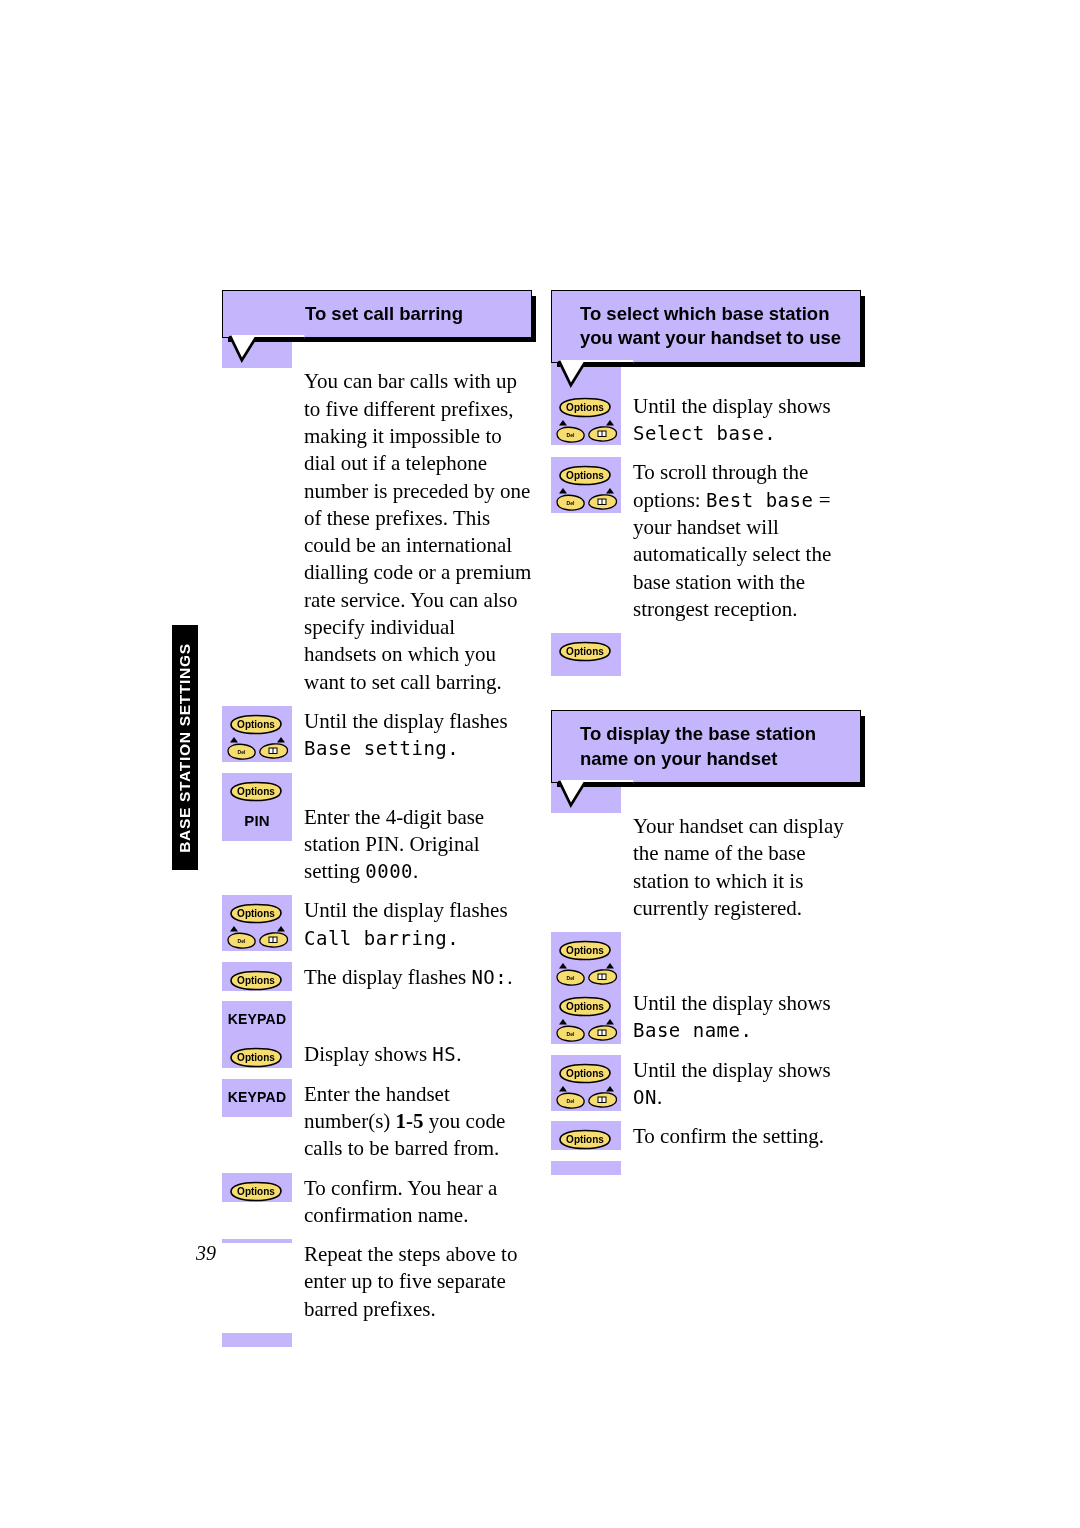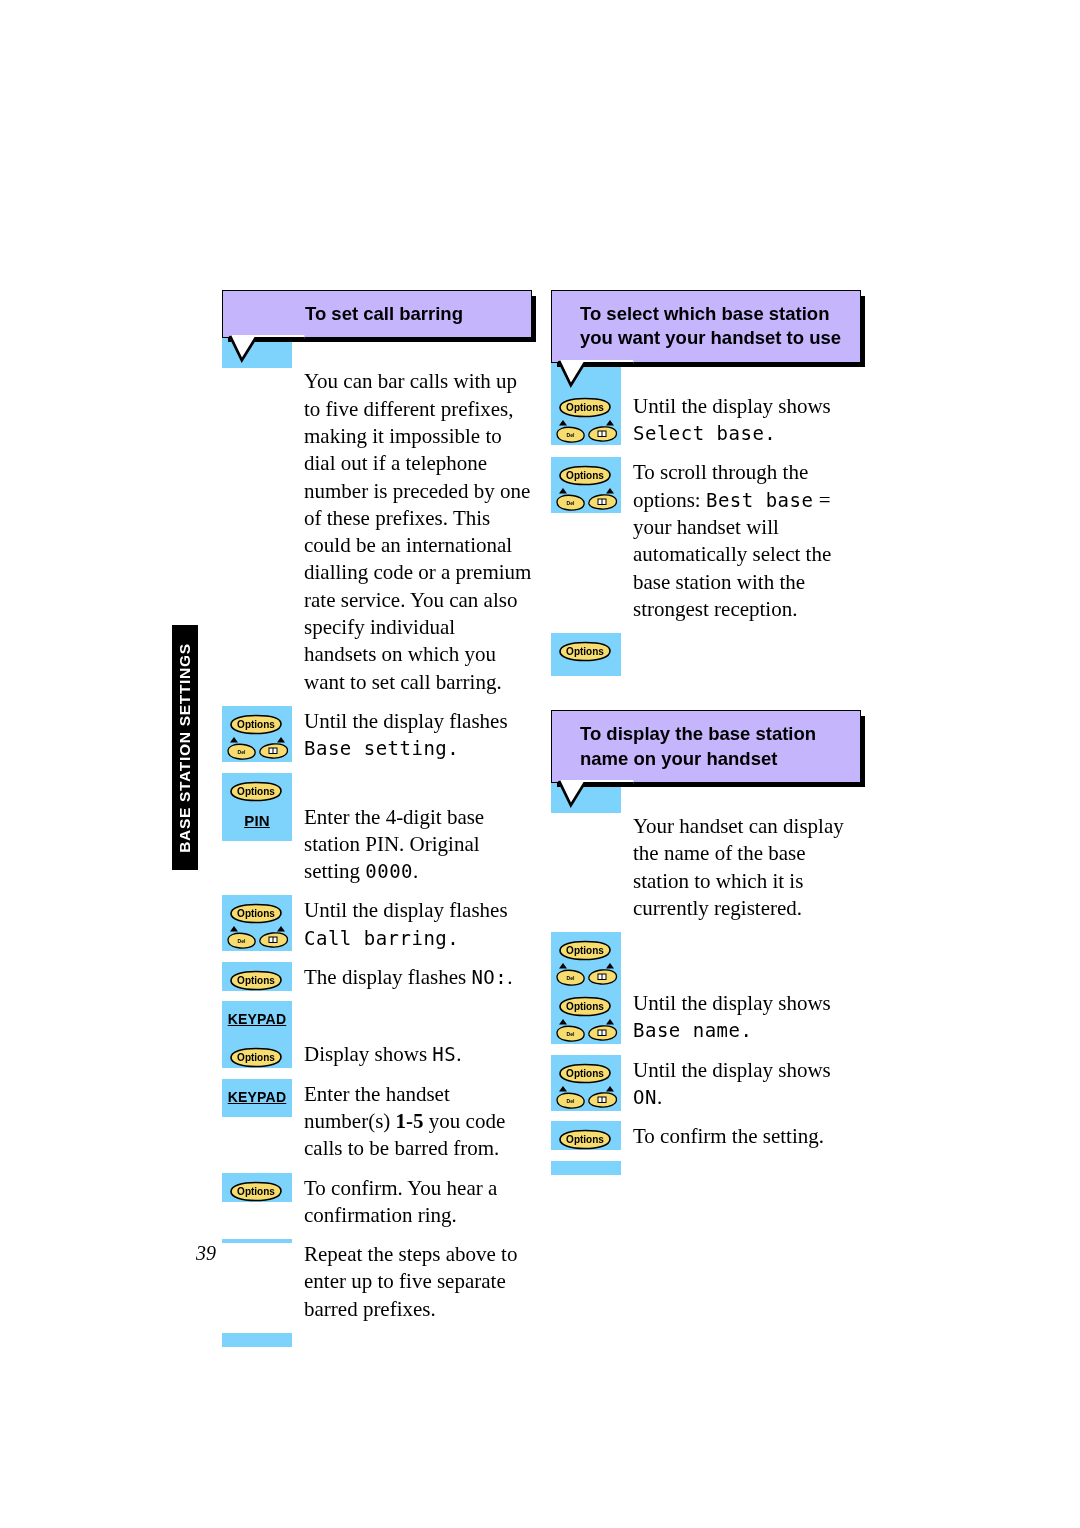--- a/index.html
+++ b/index.html
@@ -94,25 +94,24 @@
 
   
   .step {
     display: flex;
     align-items: flex-start;
     min-height: 0;
   }
   .step-keys {
     width: 70px;
     flex: 0 0 70px;
-    background: #7dd3fc;
+    background: #c4b5fd;
     min-height: 1px;
     padding-top: 4px;
     box-sizing: border-box;
-    text-decoration: underline;
   }
   .step-text {
     flex: 1 1 auto;
     padding-left: 12px;
     font-size: 21px;
     line-height: 1.30;
     padding-top: 2px;
     padding-bottom: 10px;
   }
   .step-text.intro { padding-top: 4px; }
@@ -273,21 +272,21 @@
       </div>
       <div class="step">
         <div class="step-keys">
           <div class="key-stack">
             <svg class="btn-options" viewBox="0 0 108 42">
               <path d="M4 21 C4 9 26 3 54 3 C82 3 104 8 104 20 C104 33 80 39 53 39 C26 39 4 33 4 21 Z" fill="#f7dc6f" stroke="#000" stroke-width="3.2"></path>
               <text x="54" y="28" text-anchor="middle" font-family="Liberation Sans, sans-serif" font-size="20" font-weight="bold" fill="#000">Options</text>
             </svg>
           </div>
         </div>
-        <div class="step-text"><span class="">To confirm. You hear a confirmation ring.</span></div>
+        <div class="step-text"><span class="">To confirm. You hear a confirmation name.</span></div>
       </div>
       <div class="step">
         <div class="step-keys"><span></span></div>
         <div class="step-text"><span class="">Repeat the steps above to enter up to five separate barred prefixes.</span></div>
       </div>
       <div class="step">
         <div class="step-keys" style="height:14px"></div>
         <div class="step-text"></div>
       </div>
     </div>

